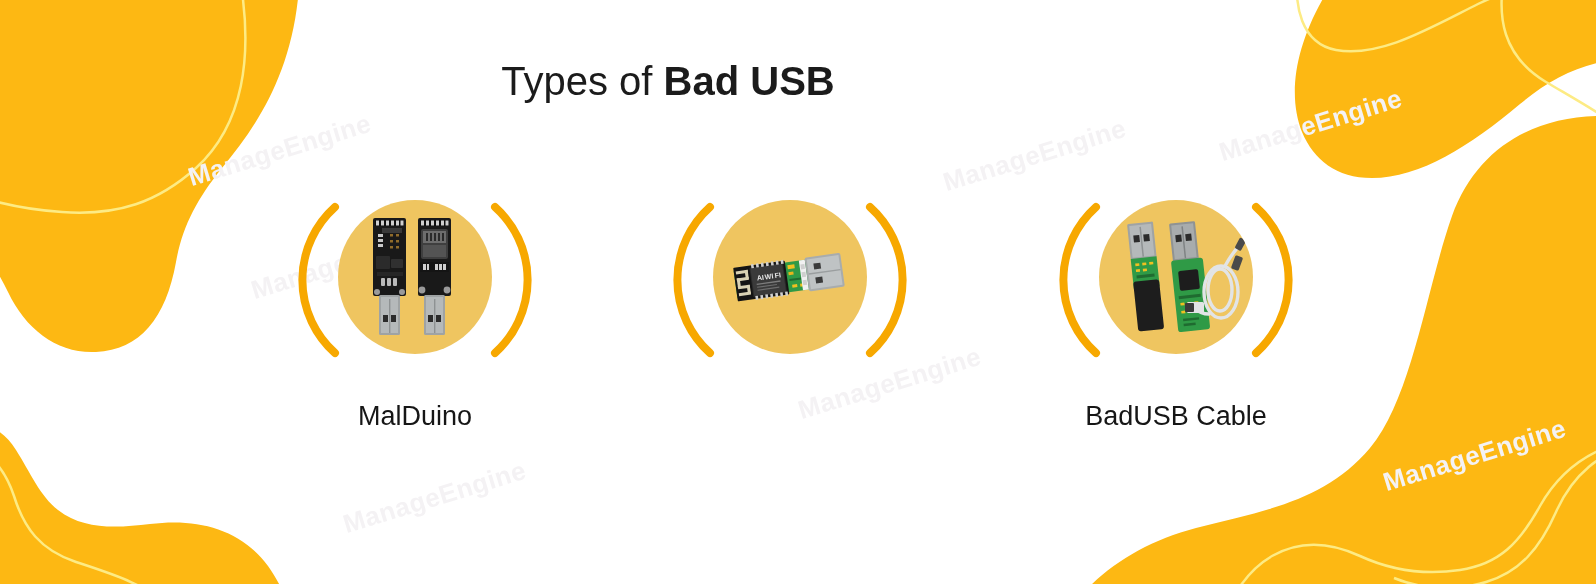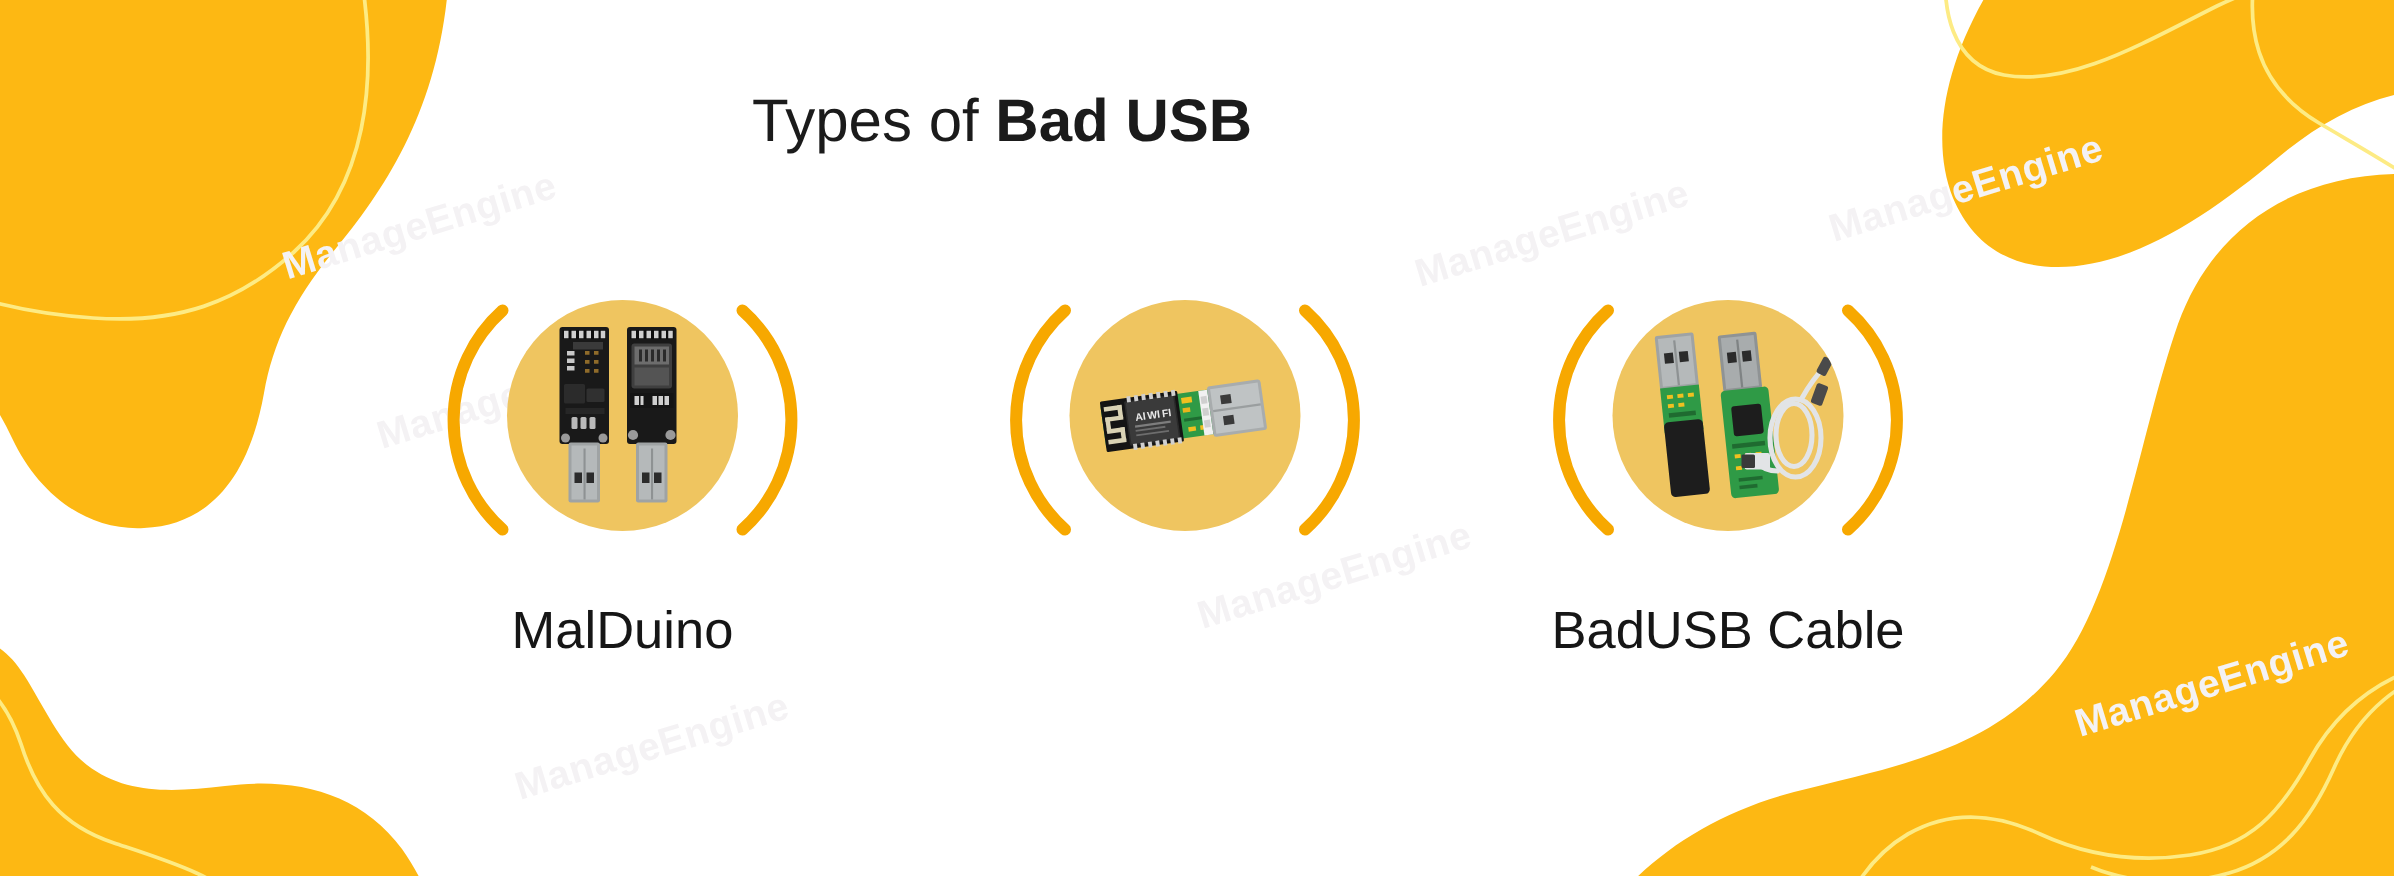--- a/index.html
+++ b/index.html
@@ -102,21 +102,21 @@
     height: 154px;
     border-radius: 50%;
     overflow: hidden;
   }
   .caption {
     position: absolute;
     left: -40px;
     top: 216px;
     width: 340px;
     text-align: center;
-    font-size: 35px;
+    font-size: 27px;
     font-weight: 400;
     color: #161616;
     white-space: nowrap;
   }
 </style>
 </head>
 <body>
 
 <div id="slide">
 
@@ -356,21 +356,21 @@
           </svg>
         </div>
 
         <svg class="brackets" viewBox="0 0 260 190" xmlns="http://www.w3.org/2000/svg">
           <path d="M50,22 A98,98 0 0 0 50,168" fill="none" stroke="#F7A800" stroke-width="8" stroke-linecap="round"></path>
           <path d="M210,22 A98,98 0 0 1 210,168" fill="none" stroke="#F7A800" stroke-width="8" stroke-linecap="round"></path>
         </svg>
       </div>
     </div>
 
-    <div class="item" style="left:1152px;">
+    <div class="item" style="left:1176px;">
       <div class="badge">
         <div class="disc"></div>
 
         <div class="art">
           <svg viewBox="0 0 154 154" width="154" height="154" xmlns="http://www.w3.org/2000/svg">
 
             <g transform="rotate(-6 52 80)">
               <rect x="34" y="22" width="26" height="36" rx="1.5" fill="#9fa3a4"></rect>
               <rect x="36" y="24" width="22" height="32" fill="#b5b9ba"></rect>
               <rect x="39" y="34" width="6" height="7" fill="#2b2b2b"></rect>

